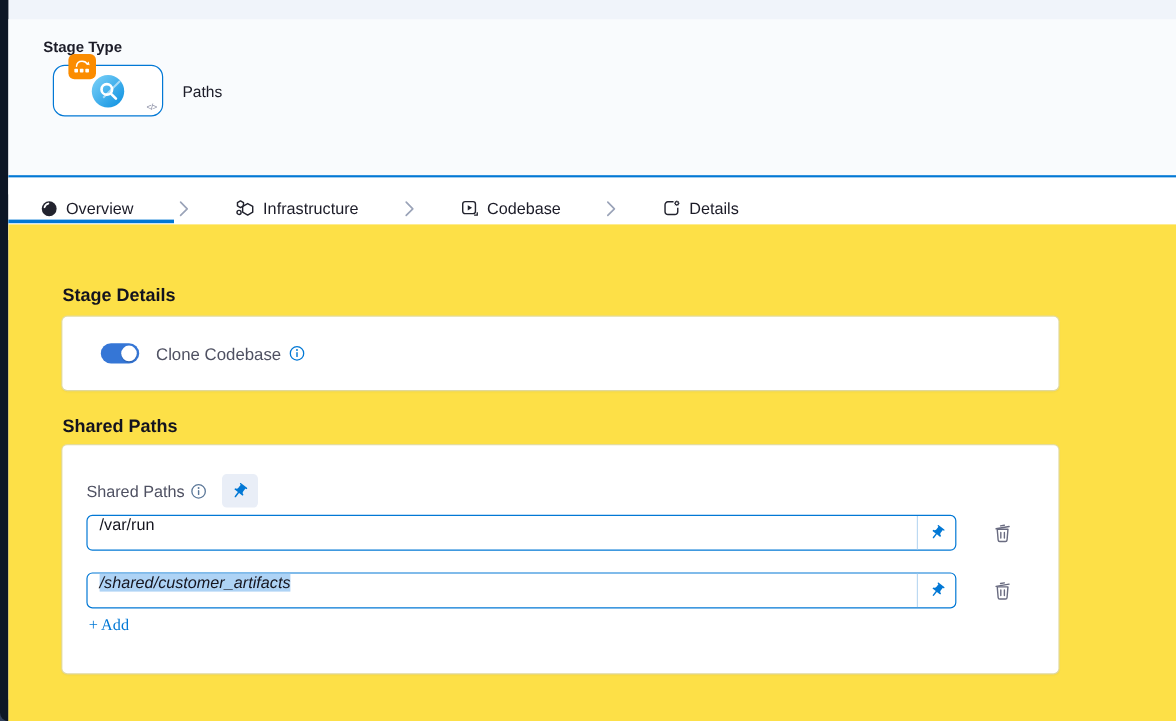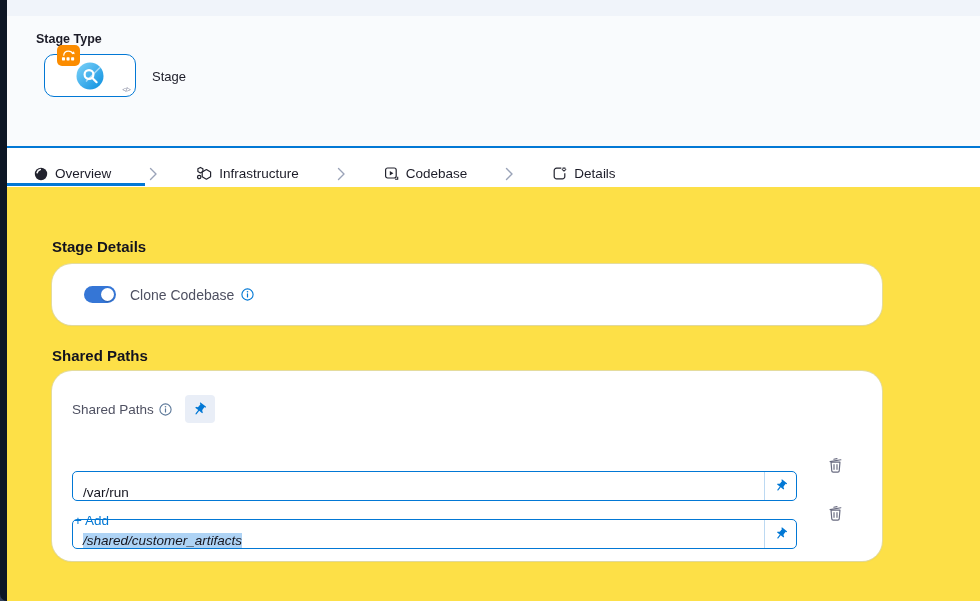--- a/index.html
+++ b/index.html
@@ -37,21 +37,21 @@
   .tab .ticon{display:flex;}
   .sep{margin:0 38px;display:flex;}
   .underline{position:absolute;left:7px;top:183px;width:138px;height:3px;background:#0278d5;}
 
   
   .content{position:absolute;left:7px;top:187px;right:0;bottom:0;background:#fde047;}
   .section-h{position:absolute;left:45px;font-size:15px;font-weight:bold;color:#13131f;}
   #h-stage{top:51px;}
   #h-shared{top:160px;}
   .card{
-    position:absolute;left:45px;width:830px;background:#fff;border-radius:20px;box-sizing:border-box;
+    position:absolute;left:45px;width:830px;background:#fff;border-radius:4px;box-sizing:border-box;
     box-shadow:0 0 0 1px rgba(208,216,229,.55),0 1px 2px rgba(30,40,60,.05);
   }
   #card-stage{top:77px;height:61px;display:flex;align-items:center;padding-left:32px;}
   #card-shared{top:184px;height:190px;}
 
   
   .toggle{width:32px;height:17px;border-radius:9px;background:#3576d6;position:relative;cursor:pointer;flex:none;}
   .knob{position:absolute;right:2px;top:2px;width:13px;height:13px;border-radius:50%;background:#fff;box-shadow:0 1px 1px rgba(0,0,0,.2);}
   .toggle-label{margin-left:14px;font-size:14px;color:#4f5162;}
   .info{margin-left:7px;display:flex;cursor:pointer;}
@@ -62,27 +62,27 @@
   .label-row .info{margin-left:5px;}
   .pin-btn{
     margin-left:13px;width:30px;height:28px;background:#e9eef7;border:none;border-radius:4px;
     display:flex;align-items:center;justify-content:center;cursor:pointer;padding:0;
   }
   .path-row{position:absolute;left:20px;display:flex;align-items:center;}
   #path-row-0{top:58px;}
   #path-row-1{top:106px;font-style:italic;}
   .path-input{
     width:725px;height:30px;box-sizing:border-box;background:#fff;cursor:text;
-    border:1.5px solid #0278d5;border-radius:5px;display:flex;align-items:flex-end;overflow:hidden;margin-top:42px;
+    border:1.5px solid #0278d5;border-radius:5px;display:flex;align-items:flex-start;overflow:hidden;
   }
   .path-text{flex:1;padding-left:10px;font-size:13.5px;color:#15151f;white-space:nowrap;}
   .sel{background:#aed3f5;}
   .pin-seg{width:31px;align-self:stretch;border-left:1px solid #bcd9f2;display:flex;align-items:center;justify-content:center;cursor:pointer;}
   .trash{margin-left:30px;background:none;border:none;padding:0;cursor:pointer;display:flex;}
-  .add-link{position:absolute;left:22px;top:142px;font-size:13.5px;color:#0278d5;cursor:pointer;}
+  .add-link{position:absolute;left:22px;top:142px;font-size:13.5px;color:#0278d5;cursor:pointer;font-family:Liberation Serif, serif;}
   .pin-rot{transform:rotate(38deg);display:flex;}
 </style>
 </head>
 <body>
 
 <div class="rail-foot"></div>
 <div class="rail"></div>
 
 <div class="top-panel">
   <div class="stage-type-label">Stage Type</div>
@@ -105,21 +105,21 @@
           </linearGradient>
         </defs>
         <circle cx="15" cy="15" r="13.5" fill="url(#cig)"></circle>
         <path d="M25 6.5L11 20.5" stroke="rgba(255,255,255,.55)" stroke-width="1.6"></path>
         <circle cx="14" cy="13.5" r="4.4" stroke="#fff" stroke-width="2.2" fill="none"></circle>
         <path d="M17.4 17l4.2 4.2" stroke="#fff" stroke-width="2.2" stroke-linecap="round"></path>
       </svg>
     </span>
     <span class="code-glyph">&lt;/&gt;</span>
   </div>
-  <div class="build-label">Stage</div>
+  <div class="build-label">Paths</div>
 </div>
 
 <div class="blue-line"></div>
 
 <div class="tabbar">
   <div class="tab">
     <span class="ticon">
       <svg width="14" height="14" viewBox="0 0 14 14">
         <circle cx="7" cy="7" r="6.2" fill="#22232e"></circle>
         <path d="M3.1 5.7A4.5 4.5 0 0 1 6.3 2.6" stroke="#fff" stroke-width="1.5" fill="none" stroke-linecap="round"></path>

